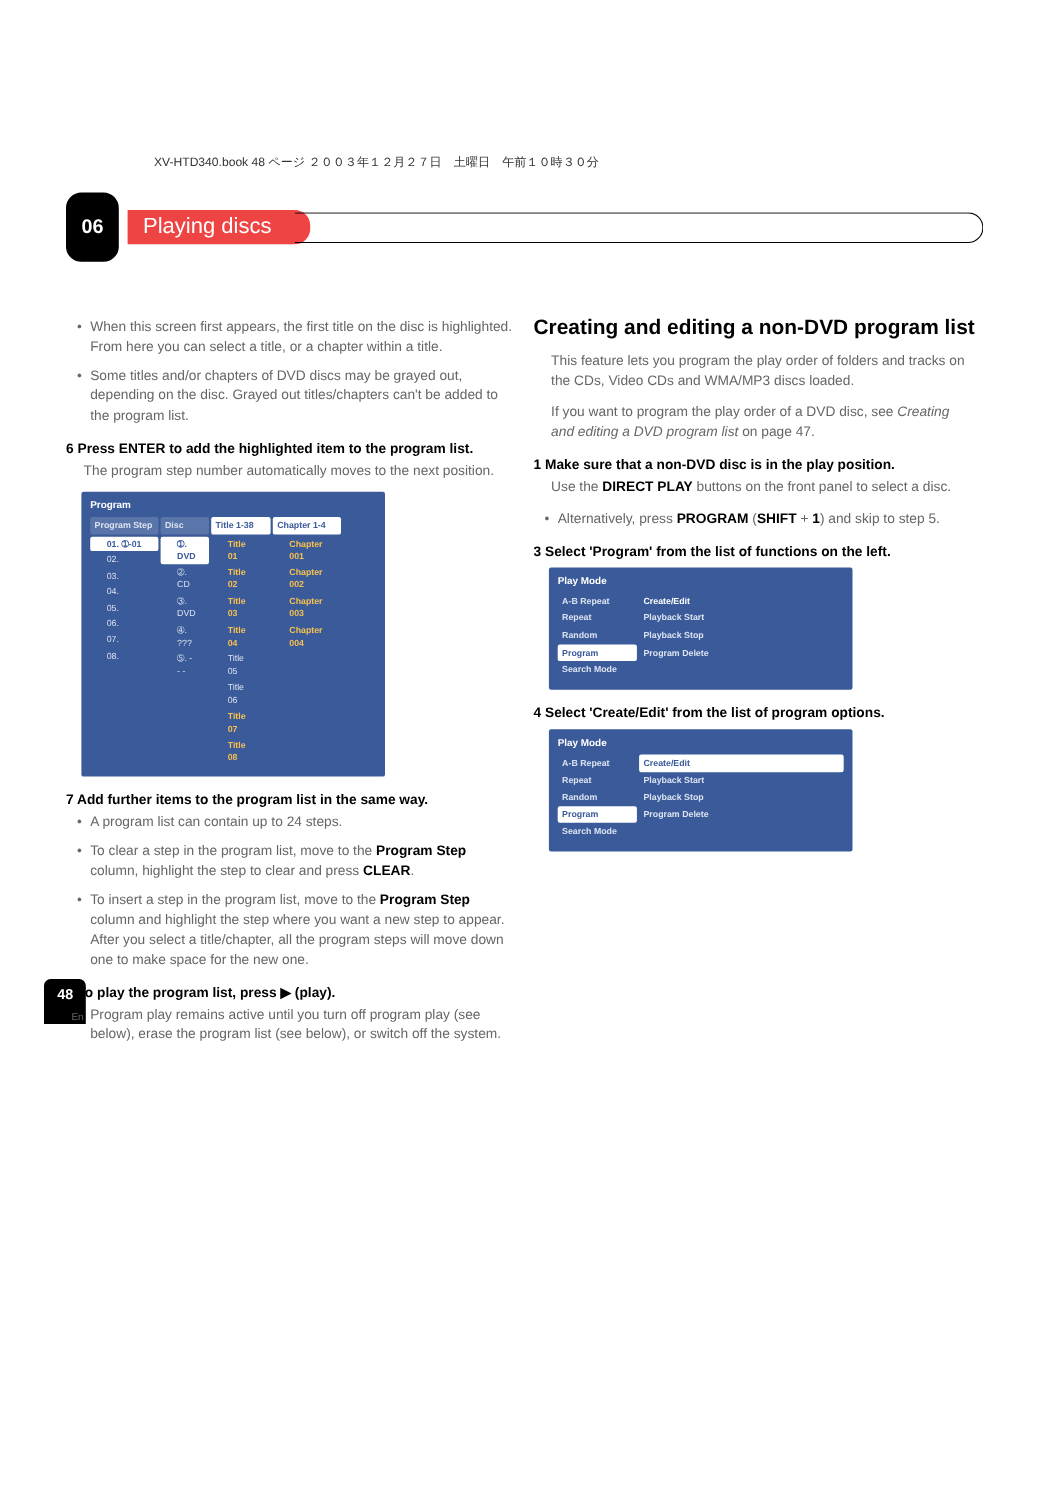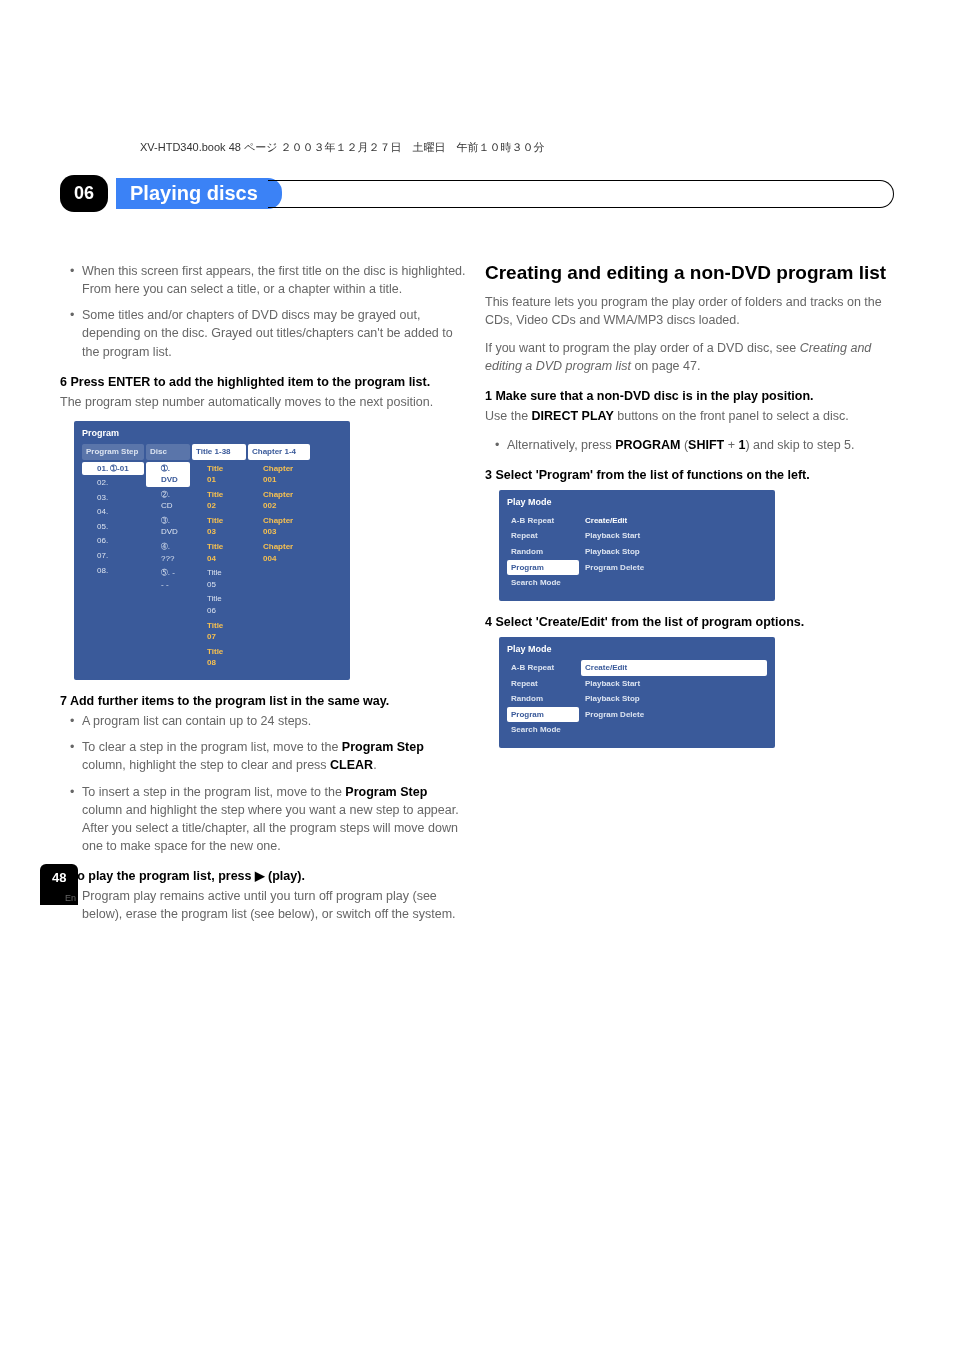--- a/index.html
+++ b/index.html
@@ -1,26 +1,26 @@
 <!DOCTYPE html>
 <html><head>
 <meta charset="utf-8">
 <style>
 body{font-family:Arial,Helvetica,sans-serif;background:#fff;margin:0;padding:0;width:954px;position:relative;color:#000}
 .page{padding:140px 60px 60px}
 .header-line{font-size:11px;color:#333;margin-bottom:20px;margin-left:80px}
 .title-bar{display:flex;align-items:center;margin-bottom:50px}
-.badge{background:#000;color:#fff;font-weight:bold;font-size:18px;padding:8px 14px;border-radius:14px;margin-right:8px}
-.chapter-title{background:#3b82f6;color:#fff;font-weight:bold;font-size:20px;padding:4px 12px 4px 14px;border-radius:0 14px 14px 0;flex:0 0 auto;min-width:140px}
+.badge{background:#000;color:#fff;font-weight:bold;font-size:18px;padding:21px 14px;border-radius:14px;margin-right:8px}
+.chapter-title{background:#ef4444;color:#fff;font-weight:normal;font-size:20px;padding:4px 12px 4px 14px;border-radius:0 14px 14px 0;flex:0 0 auto;min-width:140px}
 .title-tail{border:1px solid #000;border-left:none;height:26px;border-radius:0 14px 14px 0;flex:1;margin-left:-14px}
 .columns{display:flex;gap:16px}
 .col{flex:1;font-size:12.5px;line-height:1.45;color:#666}
 h2{font-size:19px;font-weight:bold;color:#000;margin:0 0 8px;line-height:1.2}
 .step-heading{color:#000;font-weight:bold;margin:12px 0 2px;font-size:12.5px}
-.step-text{color:#666;margin:0 0 10px}
+.step-text{color:#666;margin:0 16px 10px}
 ul.bullets{list-style:none;padding:0;margin:0 0 10px 10px}
 ul.bullets li{position:relative;padding-left:12px;margin-bottom:8px;color:#666}
 ul.bullets li:before{content:"•";position:absolute;left:0;color:#666}
 .italic{font-style:italic}
 .bold{font-weight:bold;color:#000}
 .ui-box{background:#3a5a9a;color:#fff;font-size:8.5px;width:260px;margin:6px 0 12px 14px;padding:6px 8px 10px;border-radius:2px}
 .ui-title{font-weight:bold;margin-bottom:4px;font-size:9px}
 .ui-row{display:flex;gap:2px}
 .ui-sidebar{width:72px}
 .ui-item{padding:2px 4px;font-weight:bold;font-size:8px;color:#dbe3f0}

